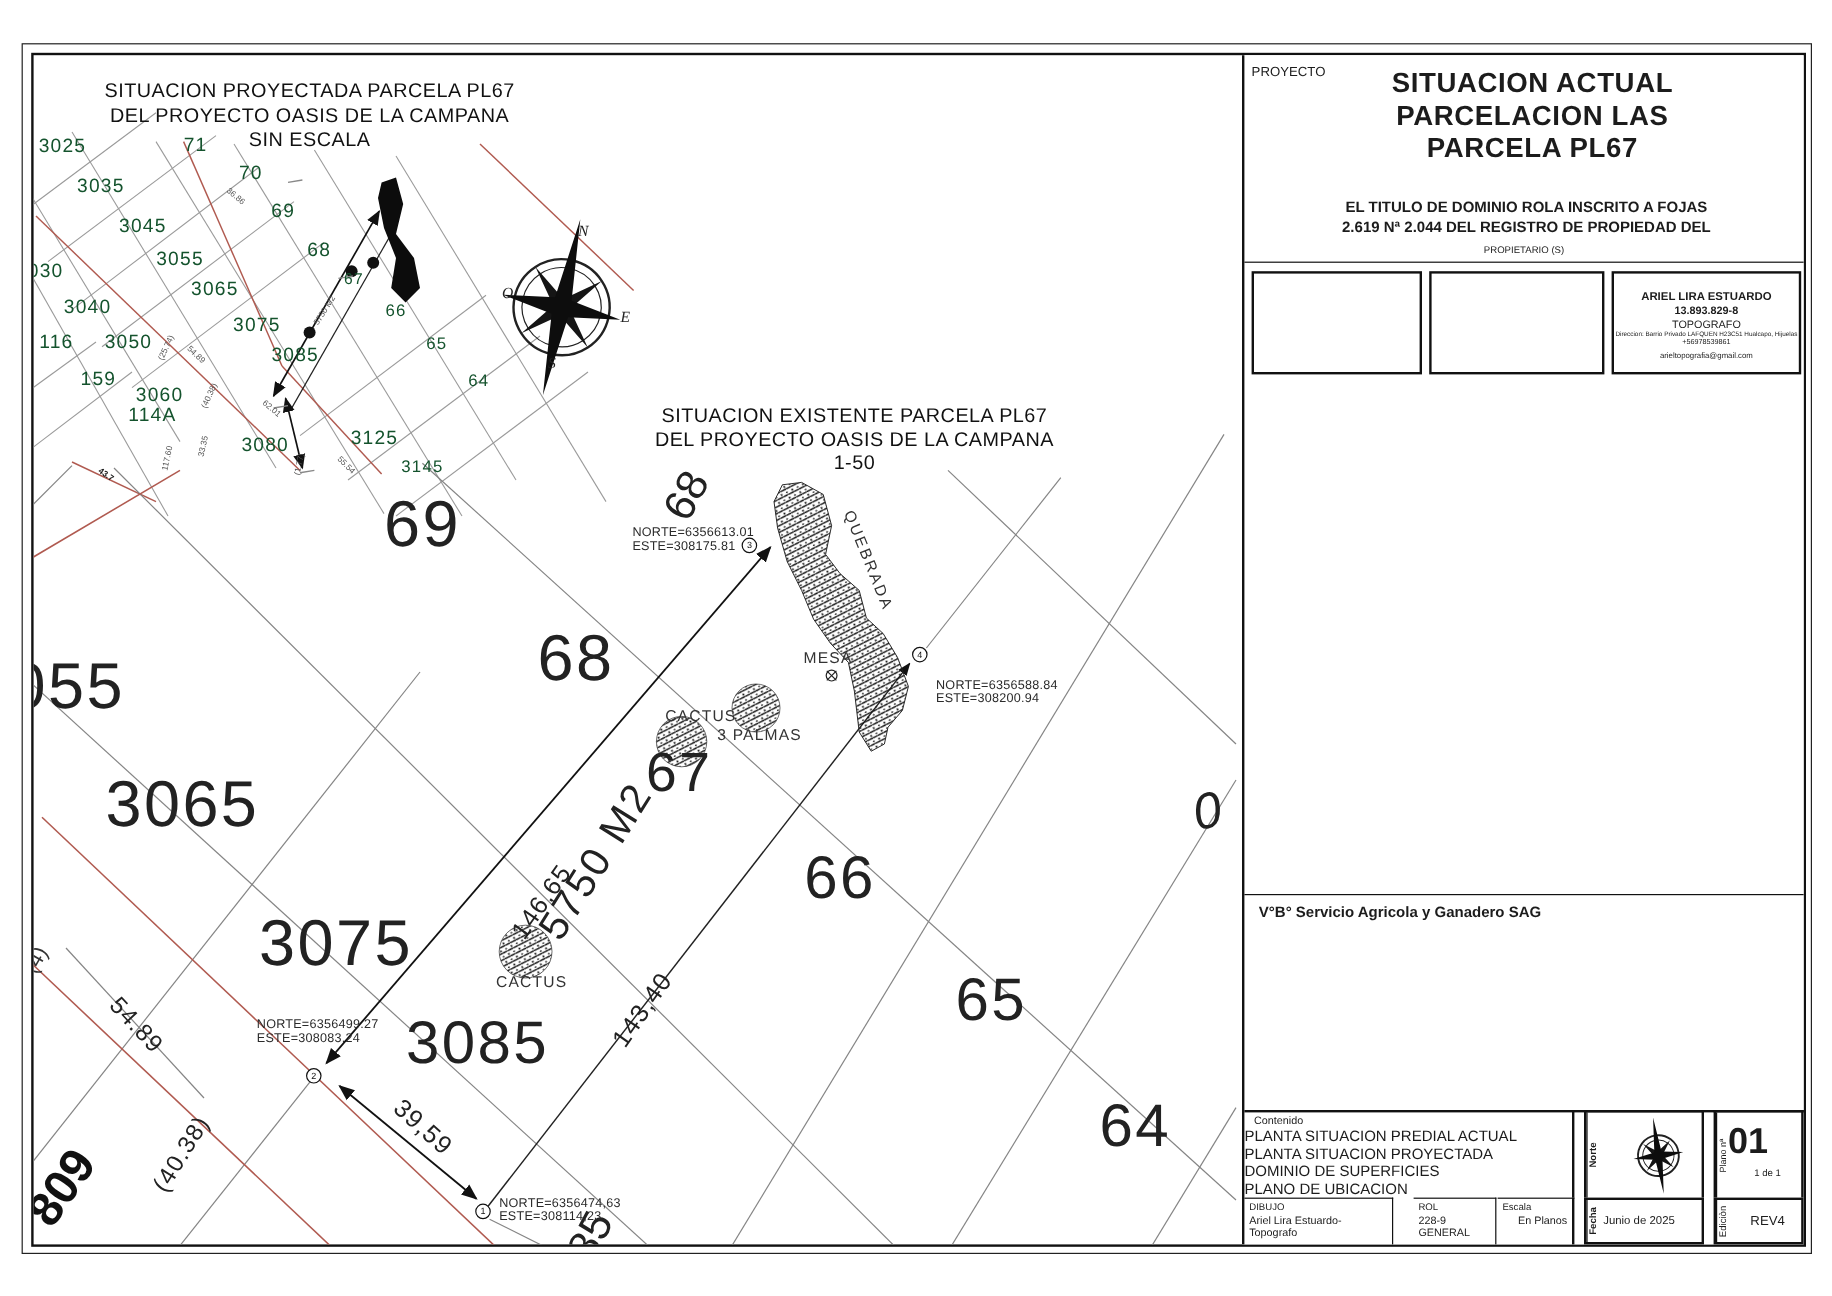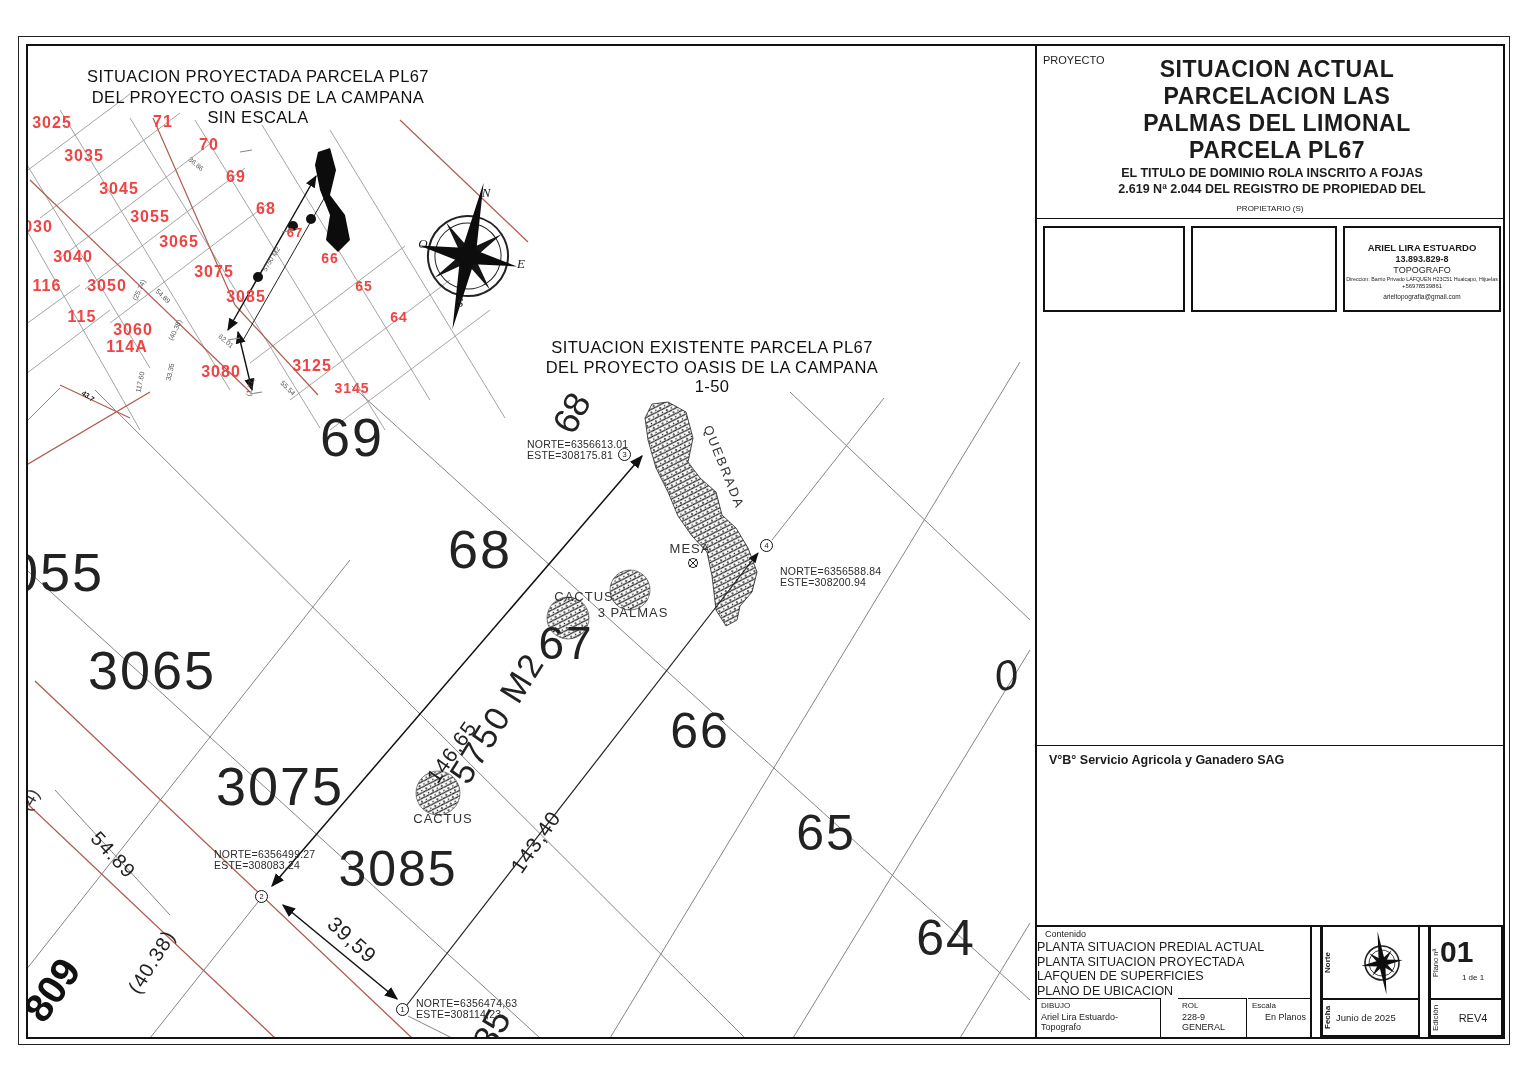--- a/index.html
+++ b/index.html
@@ -8,21 +8,21 @@
   .outer-frame{position:absolute;left:18px;top:36px;width:1492px;height:1009px;
         border:1.5px solid #222;box-sizing:border-box;}
   .inner-frame{position:absolute;left:26px;top:44px;width:1479px;height:995px;
         border:2px solid #111;box-sizing:border-box;}
   .drawing{position:absolute;left:28px;top:46px;width:1007px;height:991px;overflow:hidden;}
   .dwrap{position:absolute;left:-28px;top:-46px;width:1527px;height:1080px;}
   .dwrap svg{position:absolute;left:0;top:0;}
   .lbl{position:absolute;white-space:nowrap;transform:translate(-50%,-50%);color:#2a2a2a;}
   .ttl{position:absolute;white-space:nowrap;transform:translate(-50%,-50%);
        font-size:16.5px;letter-spacing:.4px;color:#111;}
-  .ip{font-size:16px;letter-spacing:1px;color:#ef4444;font-weight:bold;}
+  .ip{font-size:16px;letter-spacing:1px;color:#14532d;}
   .idim{font-size:7px;color:#555;}
   .mp{font-size:54px;letter-spacing:2px;color:#222;font-weight:400;}
   .feat{font-size:13px;letter-spacing:1px;color:#333;}
   .dim{font-size:21px;color:#222;letter-spacing:1px;}
   .coord{position:absolute;font-size:10.5px;line-height:11px;color:#2b2b2b;letter-spacing:.2px;white-space:nowrap;}
   .pt{position:absolute;width:13px;height:13px;margin:-7px 0 0 -7px;border:1.4px solid #111;
       border-radius:50%;display:flex;align-items:center;justify-content:center;
       font-size:7.5px;color:#111;background:#fff;box-sizing:border-box;}
   .cl{position:absolute;transform:translate(-50%,-50%);font-size:13px;font-style:italic;
       font-family:"Liberation Serif",serif;color:#222;}
@@ -165,21 +165,21 @@
       <div class="lbl ip" style="left:150px;top:217px">3055</div>
       <div class="lbl ip" style="left:295px;top:232px;font-size:13px">67</div>
       <div class="lbl ip" style="left:179px;top:242px">3065</div>
       <div class="lbl ip" style="left:38px;top:227px">030</div>
       <div class="lbl ip" style="left:73px;top:257px">3040</div>
       <div class="lbl ip" style="left:330px;top:258px;font-size:14px">66</div>
       <div class="lbl ip" style="left:107px;top:286px">3050</div>
       <div class="lbl ip" style="left:47px;top:286px">116</div>
       <div class="lbl ip" style="left:214px;top:272px">3075</div>
       <div class="lbl ip" style="left:364px;top:286px;font-size:14px">65</div>
-      <div class="lbl ip" style="left:82px;top:317px">115</div>
+      <div class="lbl ip" style="left:82px;top:317px">159</div>
       <div class="lbl ip" style="left:246px;top:297px">3085</div>
       <div class="lbl ip" style="left:133px;top:330px">3060</div>
       <div class="lbl ip" style="left:127px;top:347px">114A</div>
       <div class="lbl ip" style="left:399px;top:317px;font-size:14px">64</div>
       <div class="lbl ip" style="left:221px;top:372px">3080</div>
       <div class="lbl ip" style="left:312px;top:366px">3125</div>
       <div class="lbl ip" style="left:352px;top:388px;font-size:14px">3145</div>
 
       <div class="lbl idim" style="left:139px;top:290px;transform:translate(-50%,-50%) rotate(-65deg)">(25.74)</div>
       <div class="lbl idim" style="left:163px;top:296px;transform:translate(-50%,-50%) rotate(43deg)">54.89</div>
@@ -249,21 +249,20 @@
         <div>ESTE=308200.94</div>
       </div>
     </div>
   </div>
 
   <div class="tb">
     <div class="abs" style="left:6px;top:8px;font-size:11px">PROYECTO</div>
     <div class="abs tb-title" style="left:60px;top:10px;width:360px">
       <div>SITUACION ACTUAL</div>
       <div>PARCELACION LAS</div>
-      <div>PALMAS DEL LIMONAL</div>
       <div>PARCELA PL67</div>
     </div>
     <div class="abs tb-dom" style="left:20px;top:119px;width:430px">
       <div>EL TITULO DE DOMINIO ROLA INSCRITO A FOJAS</div>
       <div>2.619 Nª 2.044 DEL REGISTRO DE PROPIEDAD DEL</div>
     </div>
     <div class="abs" style="left:0;top:158px;width:100%;text-align:center;font-size:8px">PROPIETARIO (S)</div>
     <div class="tb-hdr-rule"></div>
 
     <div class="pbox" style="left:6px;top:180px;width:142px;height:86px"></div>
@@ -280,21 +279,21 @@
     <div class="sag-rule"></div>
     <div class="abs" style="left:12px;top:707px;font-size:12.5px;font-weight:bold">V°B° Servicio Agricola y Ganadero SAG</div>
 
     <div class="bb-rule"></div>
 
     <div class="cell" style="left:0;top:879px;width:275px;height:73px;border-right:2px solid #111">
       <div class="abs small-lb" style="left:8px;top:4px;font-size:9px">Contenido</div>
       <div class="abs" style="left:0;top:15px;width:100%;text-align:left;font-size:12.5px;line-height:14.5px">
         <div>PLANTA SITUACION PREDIAL ACTUAL</div>
         <div>PLANTA SITUACION PROYECTADA</div>
-        <div>LAFQUEN DE SUPERFICIES</div>
+        <div>DOMINIO DE SUPERFICIES</div>
         <div>PLANO DE UBICACION</div>
       </div>
     </div>
 
     <div class="cell" style="left:0;top:952px;width:124px;height:39px;border-top:1.5px solid #111;border-right:1.5px solid #111;padding:2px 4px">
       <div class="small-lb">DIBUJO</div>
       <div style="font-size:9px;margin-top:2px">Ariel Lira Estuardo-Topografo</div>
     </div>
     <div class="cell" style="left:141px;top:952px;width:69px;height:39px;border-top:1.5px solid #111;border-right:1.5px solid #111;padding:2px 4px">
       <div class="small-lb">ROL</div>

